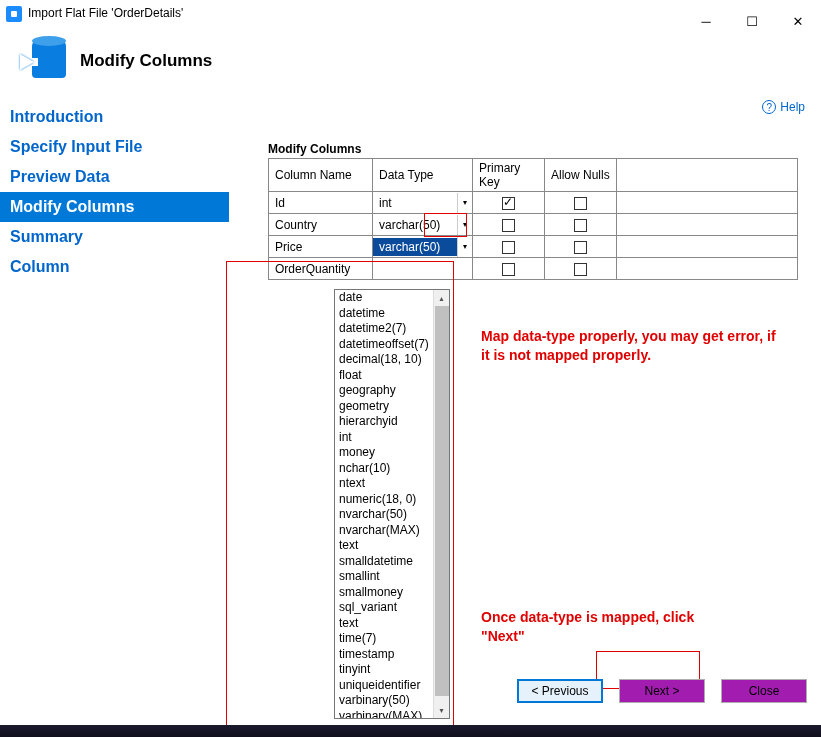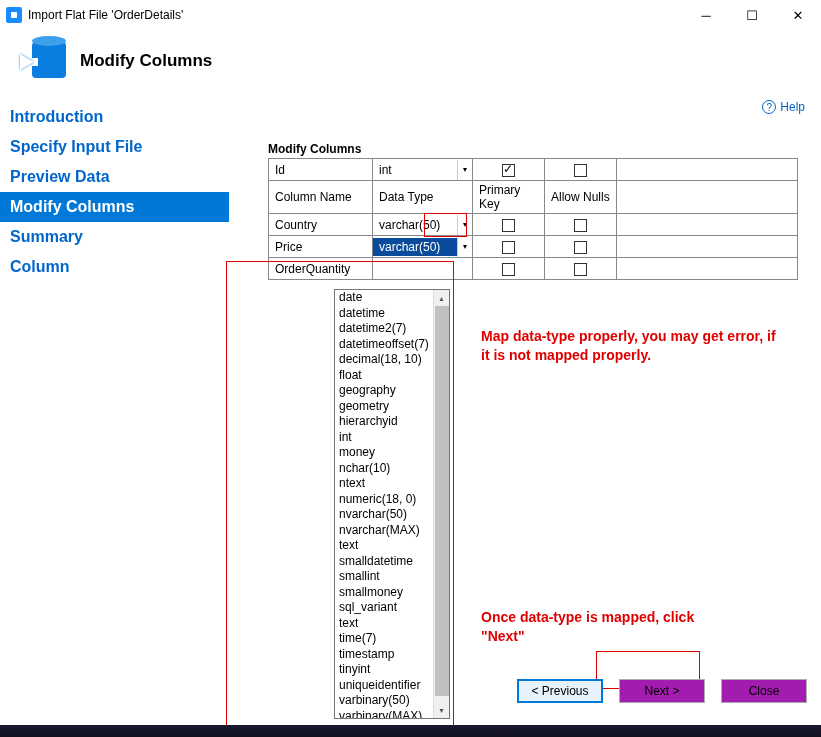--- a/index.html
+++ b/index.html
@@ -1,17 +1,17 @@
 <!DOCTYPE html>
 <html><head>
 <meta charset="utf-8">
 <style>
 * { box-sizing: border-box; margin: 0; padding: 0; }
 body { font-family: "Segoe UI", Tahoma, sans-serif; font-size: 12px; background: #fff; width: 821px; height: 737px; overflow: hidden; position: relative; }
-.titlebar { height: 30px; display: flex; align-items: center; padding: 0 0 0 6px; background: #fff; }
+.titlebar { height: 30px; display: flex; padding: 6px 0 0 6px; background: #fff; }
 .titlebar .ticon { width: 16px; height: 16px; background: #1a8cff; border-radius: 2px; margin-right: 6px; position: relative; }
 .titlebar .ticon::after { content: ""; position: absolute; width: 6px; height: 6px; background: #fff; top: 5px; left: 5px; border-radius: 1px; }
 .titlebar .ttext { font-size: 12px; }
 .winbtns { margin-left: auto; display: flex; }
 .winbtn { width: 46px; height: 30px; display: flex; align-items: center; justify-content: center; font-size: 13px; cursor: pointer; }
 .header { display: flex; align-items: center; padding: 10px 20px 18px 20px; }
 .dbicon { width: 46px; height: 42px; position: relative; margin-right: 14px; }
 .dbcyl { width: 34px; height: 38px; background: #0a7de0; border-radius: 6px 6px 4px 4px; position: absolute; right: 0; top: 0; }
 .dbcyl::before { content: ""; position: absolute; width: 34px; height: 10px; background: #3ea0eb; border-radius: 50%; top: -4px; left: 0; }
 .dbarr { position: absolute; left: 0; top: 14px; width: 0; height: 0; border-top: 8px solid transparent; border-bottom: 8px solid transparent; border-left: 14px solid #fff; filter: drop-shadow(0 0 1px #0a7de0); }
@@ -86,37 +86,37 @@
     <div class="helpwrap">
       <span class="helpicon">?</span>
       <span>Help</span>
     </div>
 
     <div class="section-title">Modify Columns</div>
 
     <table class="tbl">
       <tbody>
           <tr>
-        <td>Id</td>
-        <td class="dtcell">
-              <div class="dtinner">
-                <span class="dttext">int</span>
-                <span class="ddbtn">▾</span>
-              </div>
-            </td>
-        <td class="chkcell"><span class="chk checked"></span></td>
-        <td class="chkcell"><span class="chk"></span></td>
-        <td></td>
-      </tr>
-      <tr>
         <th style="width:104px">Column Name</th>
         <th style="width:100px">Data Type</th>
         <th style="width:72px">Primary Key</th>
         <th style="width:72px">Allow Nulls</th>
         <th></th>
+      </tr>
+      <tr>
+        <td>Id</td>
+        <td class="dtcell">
+              <div class="dtinner">
+                <span class="dttext">int</span>
+                <span class="ddbtn">▾</span>
+              </div>
+            </td>
+        <td class="chkcell"><span class="chk checked"></span></td>
+        <td class="chkcell"><span class="chk"></span></td>
+        <td></td>
       </tr>
       <tr>
         <td>Country</td>
         <td class="dtcell">
               <div class="dtinner">
                 <span class="dttext">varchar(50)</span>
                 <span class="ddbtn">▾</span>
               </div>
             </td>
         <td class="chkcell"><span class="chk"></span></td>

